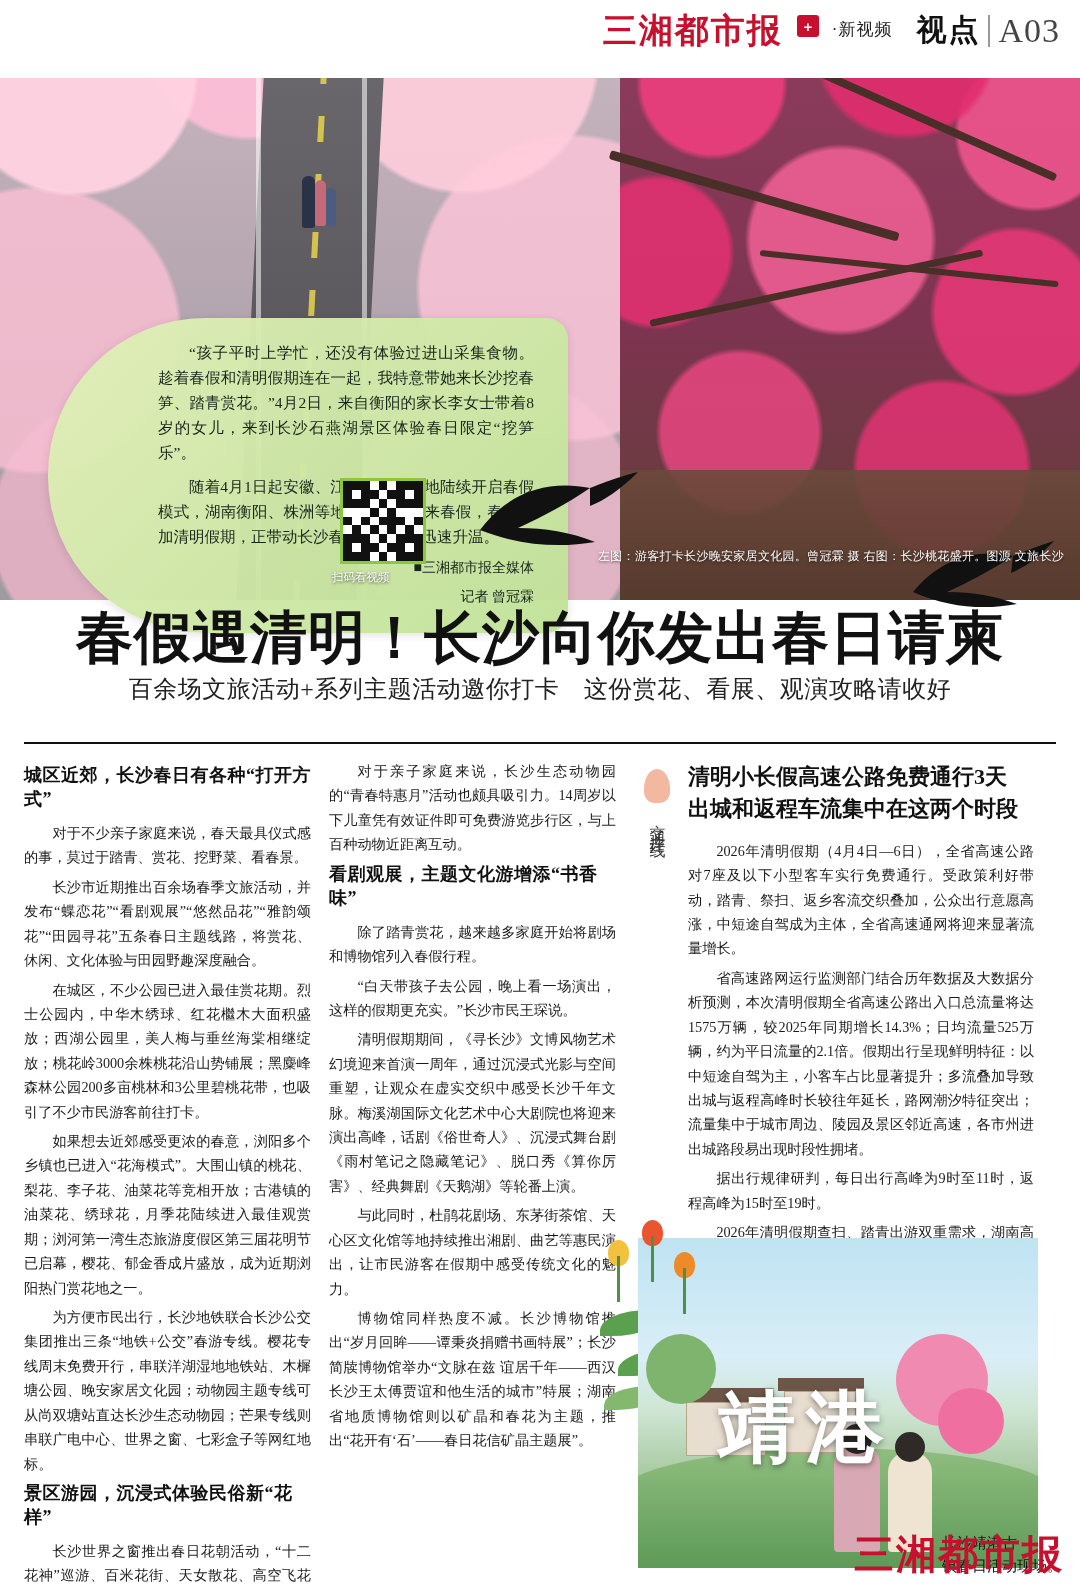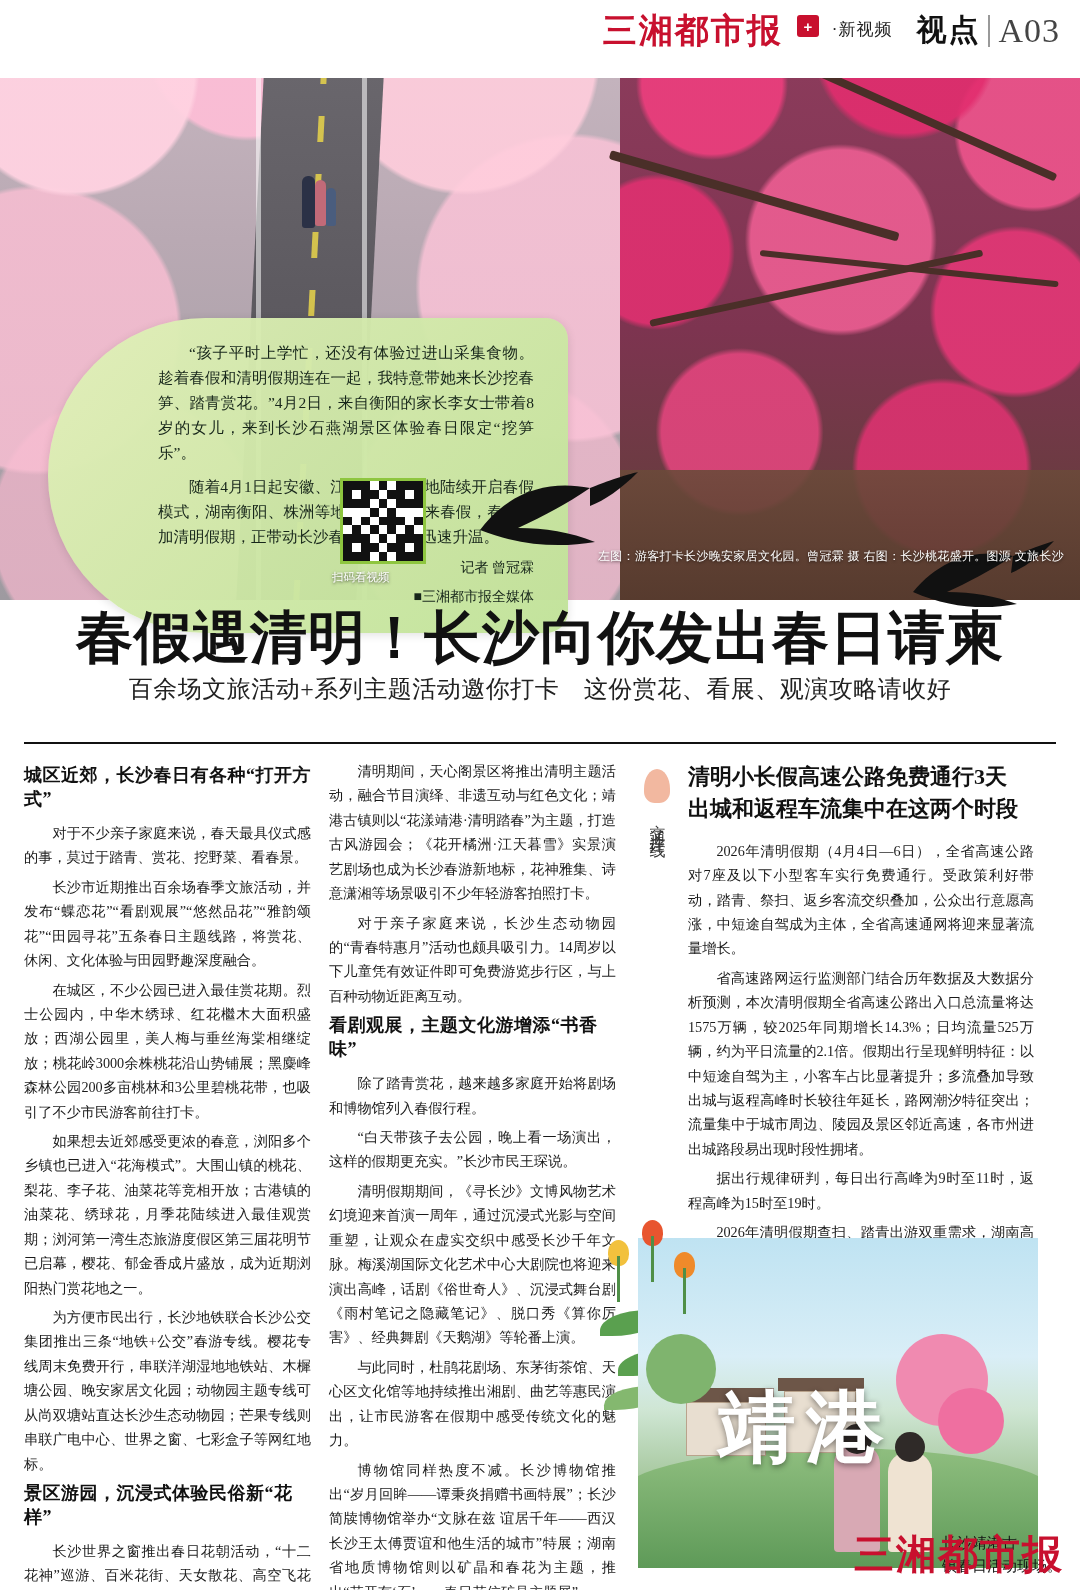--- a/index.html
+++ b/index.html
@@ -310,22 +310,22 @@
       <div class="bar"></div>
       <div class="pn">A03</div>
     </div>
   </div>
 </div>
 <div class="dateline">2026年4月3日  星期五  编辑/戴岸松  美编/沈树  校对/黄蓉</div>
 
 <div class="leadbox">
   <p>“孩子平时上学忙，还没有体验过进山采集食物。趁着春假和清明假期连在一起，我特意带她来长沙挖春笋、踏青赏花。”4月2日，来自衡阳的家长李女士带着8岁的女儿，来到长沙石燕湖景区体验春日限定“挖笋乐”。</p>
   <p>随着4月1日起安徽、江苏、四川等地陆续开启春假模式，湖南衡阳、株洲等地中小学也迎来春假，春假叠加清明假期，正带动长沙春日文旅市场迅速升温。</p>
+  <p class="sig">■三湘都市报全媒体</p>
   <p class="sig">记者 曾冠霖</p>
-  <p class="sig">■三湘都市报全媒体</p>
 </div>
 
 <div class="qr">
   <i></i>
     <i></i>
     <i></i>
     <i class="w"></i>
     <i></i>
     <i class="w"></i>
     <i></i>
@@ -433,21 +433,20 @@
     <p>长沙市近期推出百余场春季文旅活动，并发布“蝶恋花”“看剧观展”“悠然品花”“雅韵颂花”“田园寻花”五条春日主题线路，将赏花、休闲、文化体验与田园野趣深度融合。</p>
     <p>在城区，不少公园已进入最佳赏花期。烈士公园内，中华木绣球、红花檵木大面积盛放；西湖公园里，美人梅与垂丝海棠相继绽放；桃花岭3000余株桃花沿山势铺展；黑麋峰森林公园200多亩桃林和3公里碧桃花带，也吸引了不少市民游客前往打卡。</p>
     <p>如果想去近郊感受更浓的春意，浏阳多个乡镇也已进入“花海模式”。大围山镇的桃花、梨花、李子花、油菜花等竞相开放；古港镇的油菜花、绣球花，月季花陆续进入最佳观赏期；浏河第一湾生态旅游度假区第三届花明节已启幕，樱花、郁金香成片盛放，成为近期浏阳热门赏花地之一。</p>
     <p>为方便市民出行，长沙地铁联合长沙公交集团推出三条“地铁+公交”春游专线。樱花专线周末免费开行，串联洋湖湿地地铁站、木樨塘公园、晚安家居文化园；动物园主题专线可从尚双塘站直达长沙生态动物园；芒果专线则串联广电中心、世界之窗、七彩盒子等网红地标。</p>
     <div class="sec-title">景区游园，沉浸式体验民俗新“花样”</div>
     <p>长沙世界之窗推出春日花朝活动，“十二花神”巡游、百米花街、天女散花、高空飞花等沉浸式演艺轮番登场。游客还能体验射花箭、迎春抓花、非遗手作、春饼制作等项目，在互动中感受传统节俗的魅力。</p>
 
   </div>
 
   <div class="col c2">
-    <p>清明期间，天心阁景区将推出清明主题活动，融合节目演绎、非遗互动与红色文化；靖港古镇则以“花漾靖港·清明踏春”为主题，打造古风游园会；《花开橘洲·江天暮雪》实景演艺剧场也成为长沙春游新地标，花神雅集、诗意潇湘等场景吸引不少年轻游客拍照打卡。</p>
     <p>对于亲子家庭来说，长沙生态动物园的“青春特惠月”活动也颇具吸引力。14周岁以下儿童凭有效证件即可免费游览步行区，与上百种动物近距离互动。</p>
     <div class="sec-title">看剧观展，主题文化游增添“书香味”</div>
     <p>除了踏青赏花，越来越多家庭开始将剧场和博物馆列入春假行程。</p>
     <p>“白天带孩子去公园，晚上看一场演出，这样的假期更充实。”长沙市民王琛说。</p>
     <p>清明假期期间，《寻长沙》文博风物艺术幻境迎来首演一周年，通过沉浸式光影与空间重塑，让观众在虚实交织中感受长沙千年文脉。梅溪湖国际文化艺术中心大剧院也将迎来演出高峰，话剧《俗世奇人》、沉浸式舞台剧《雨村笔记之隐藏笔记》、脱口秀《算你厉害》、经典舞剧《天鹅湖》等轮番上演。</p>
     <p>与此同时，杜鹃花剧场、东茅街茶馆、天心区文化馆等地持续推出湘剧、曲艺等惠民演出，让市民游客在假期中感受传统文化的魅力。</p>
     <p>博物馆同样热度不减。长沙博物馆推出“岁月回眸——谭秉炎捐赠书画特展”；长沙简牍博物馆举办“文脉在兹 谊居千年——西汉长沙王太傅贾谊和他生活的城市”特展；湖南省地质博物馆则以矿晶和春花为主题，推出“花开有‘石’——春日花信矿晶主题展”。</p>
 
   </div>
 

